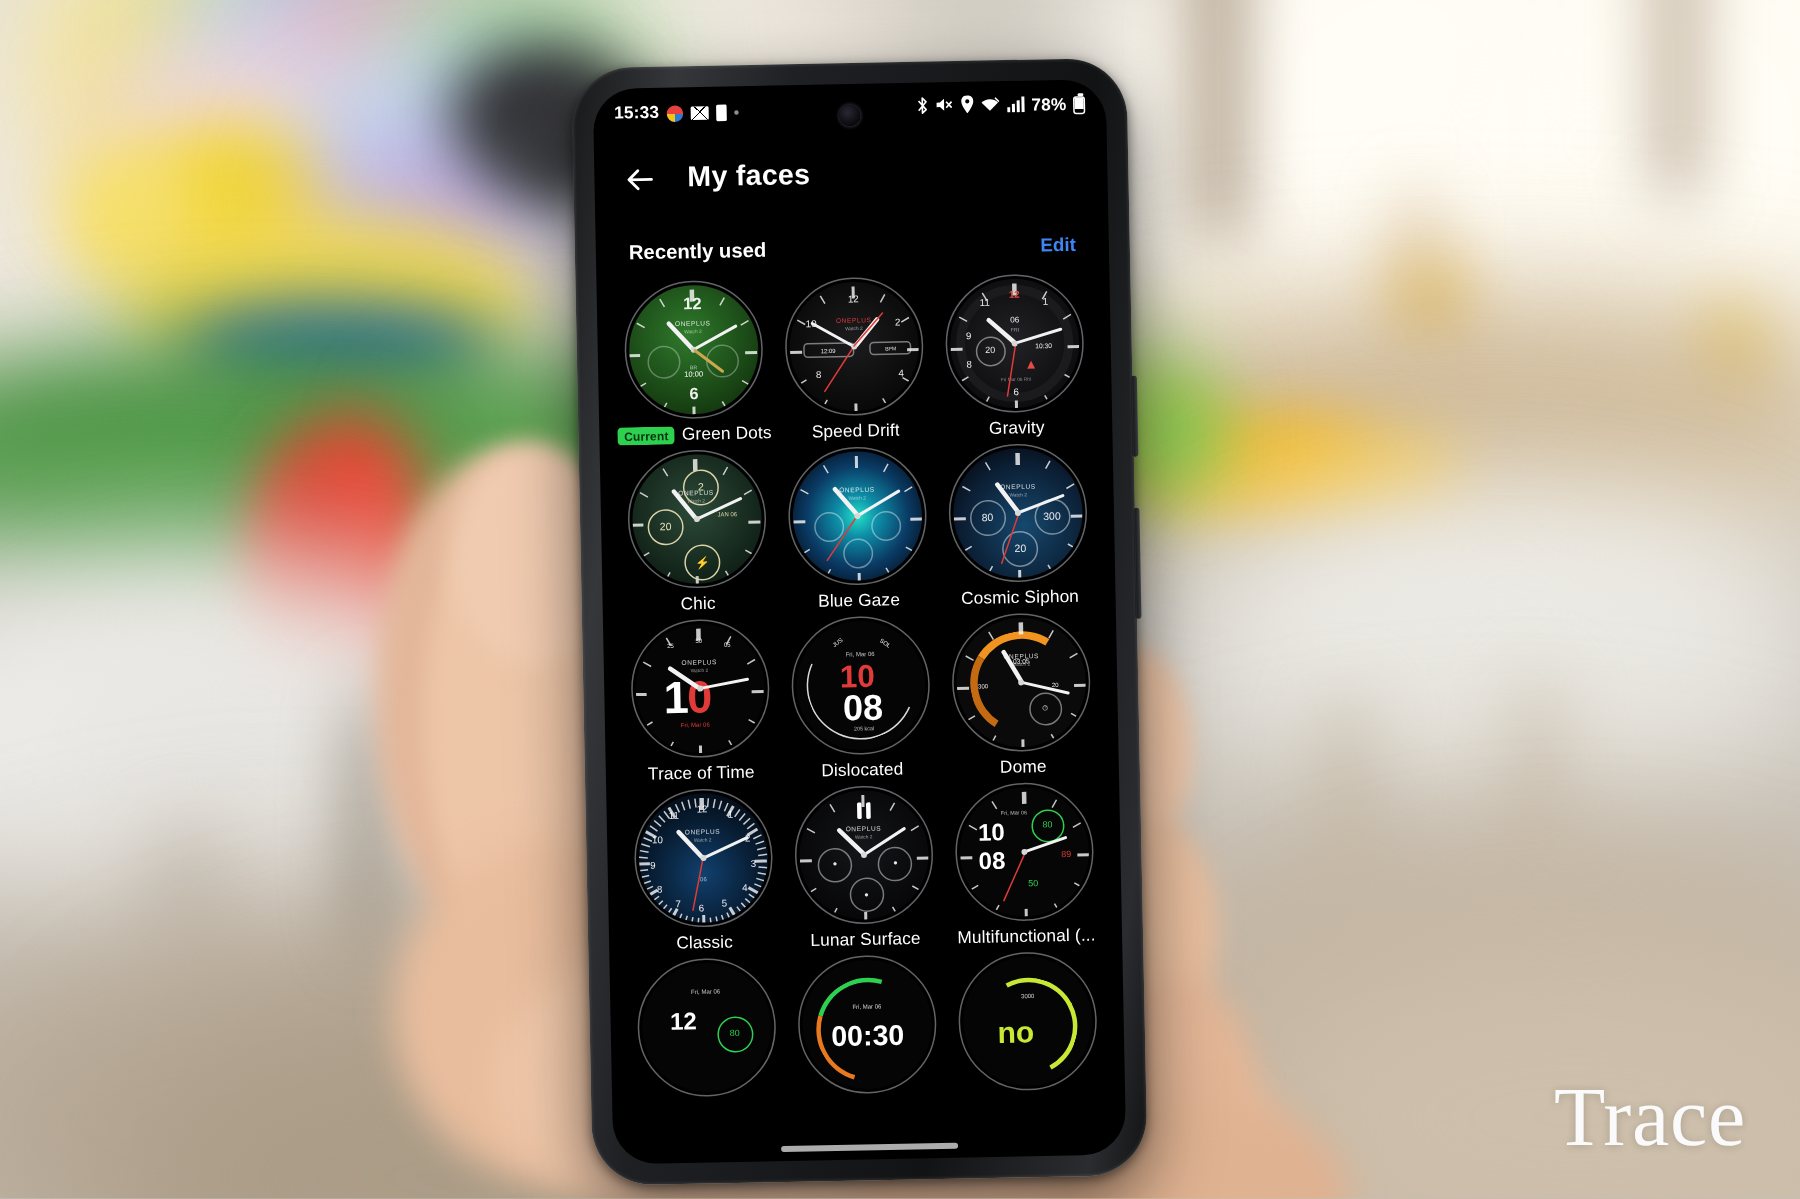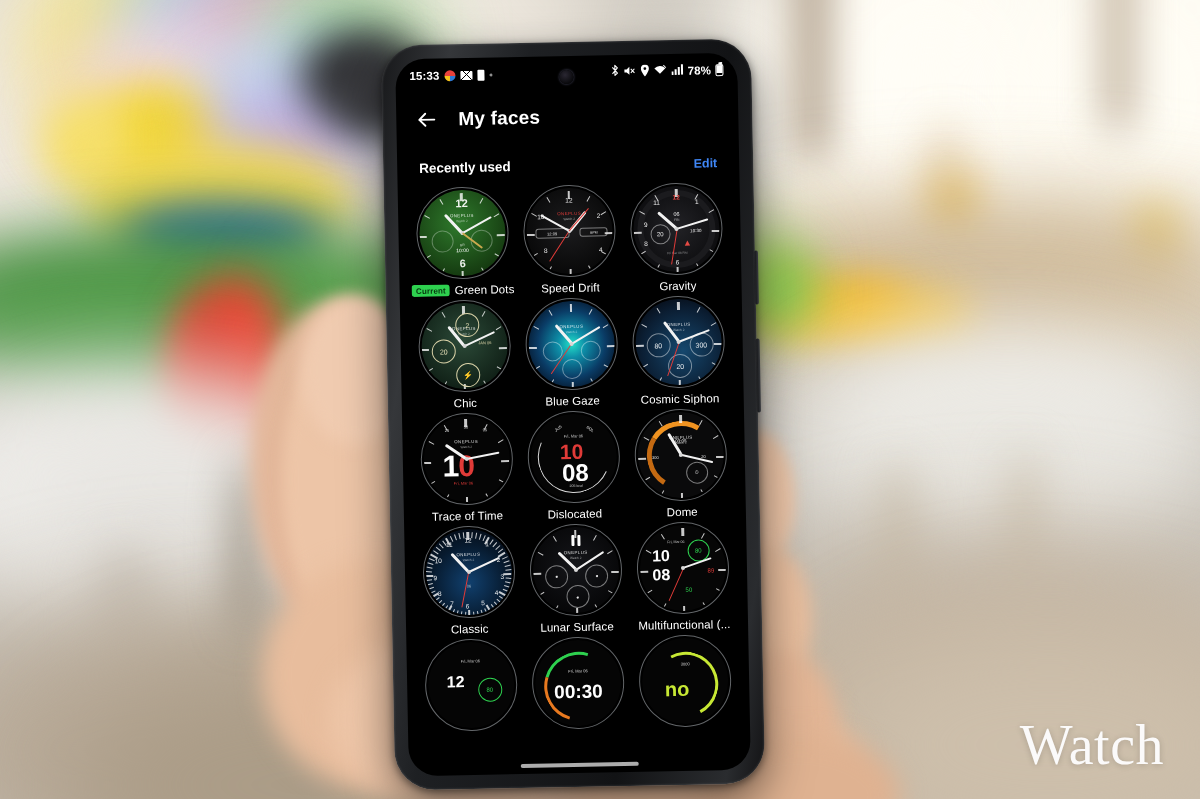--- a/index.html
+++ b/index.html
@@ -831,13 +831,13 @@
     </div>
             </div>
           </div>
         </div>
       </div>
 
     <div id="home-indicator"></div>
   </div>
 </div>
 
-<div id="watermark">Watch</div>
+<div id="watermark">Trace</div>
 
 </body></html>

